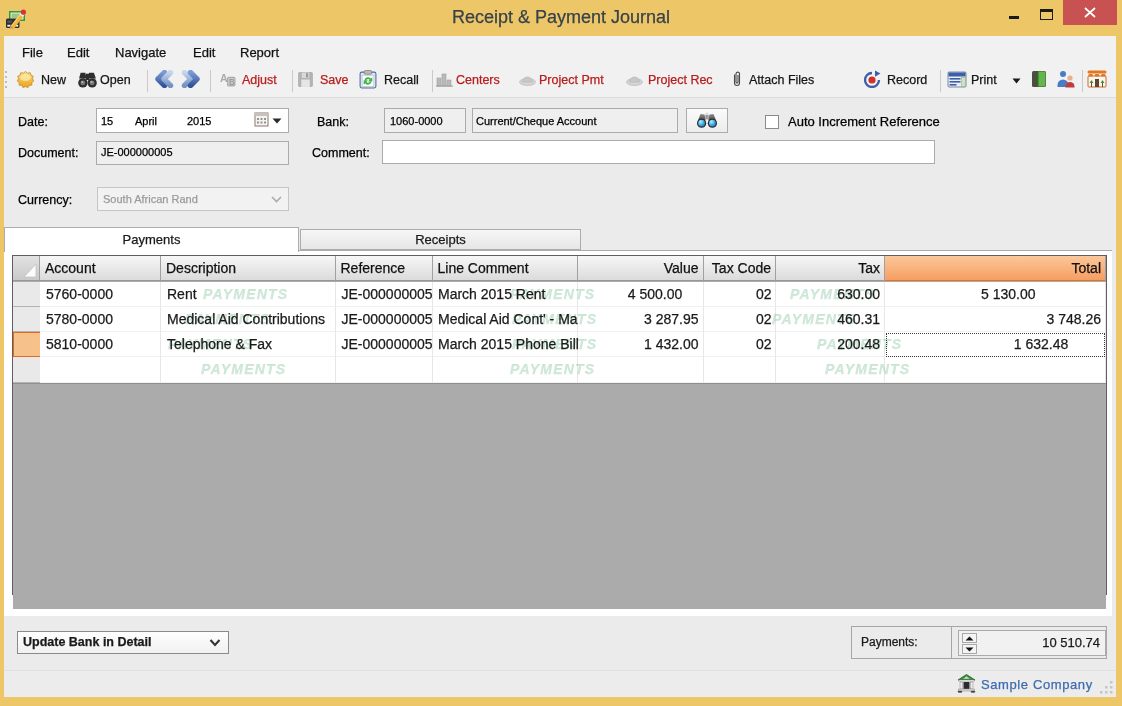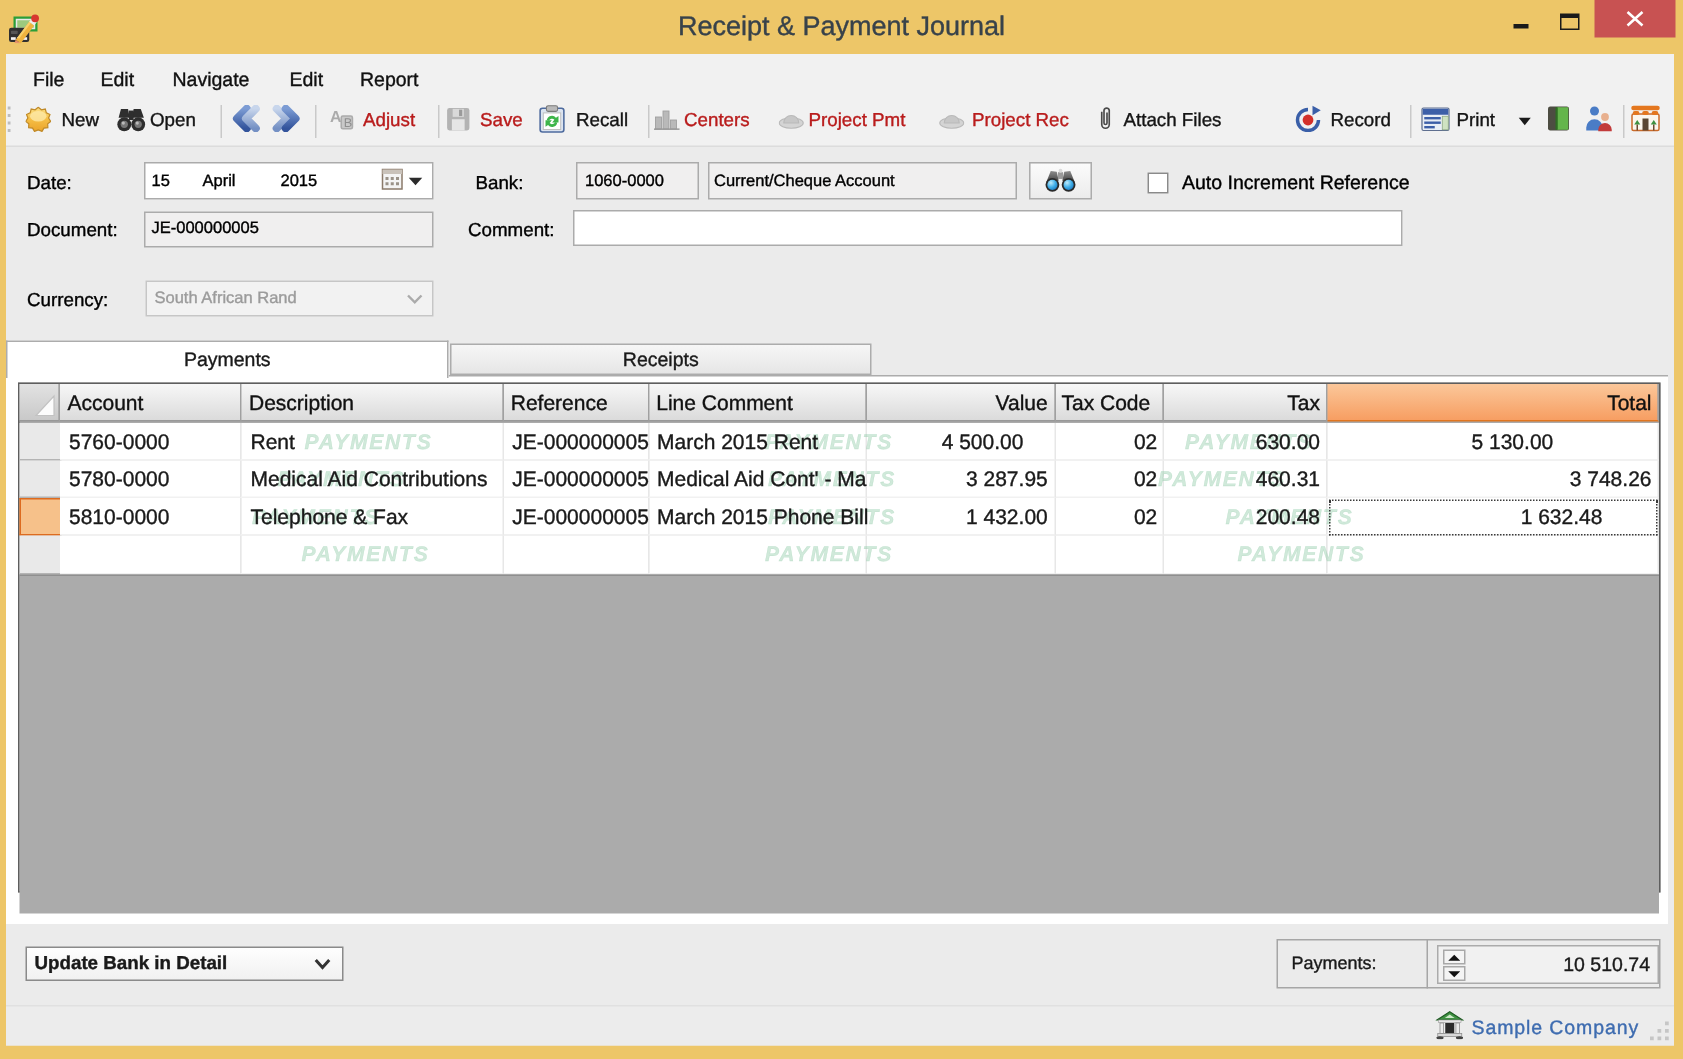--- a/index.html
+++ b/index.html
@@ -305,21 +305,21 @@
 <div class="abs grid" id="grid">
 <div class="ghead" style="left:0;top:0;width:27px;background:linear-gradient(#E2E2E2,#C9C9C9)"></div>
 <svg class="abs" style="left:10px;top:6px" width="14" height="16" viewBox="0 0 14 16">
       <polygon points="1,15 13,2 13,15" fill="#FCFCFC" stroke="#C2C2C2" stroke-width="0.8"></polygon>
     </svg>
 <div class="ghead" style="left:27px;top:0;width:121px;padding-left:5px">Account</div>
 <div class="ghead" style="left:148px;top:0;width:174.5px;padding-left:5px">Description</div>
 <div class="ghead" style="left:322.5px;top:0;width:97px;padding-left:5px">Reference</div>
 <div class="ghead" style="left:419.5px;top:0;width:145px;padding-left:5px">Line Comment</div>
 <div class="ghead" style="left:564.5px;top:0;width:126px;padding-right:4px;text-align:right">Value</div>
-<div class="ghead" style="left:690.5px;top:0;width:72.5px;padding-right:4px;text-align:center">Tax Code</div>
+<div class="ghead" style="left:690.5px;top:0;width:72.5px;padding-right:4px;text-align:right">Tax Code</div>
 <div class="ghead" style="left:763px;top:0;width:109px;padding-right:4px;text-align:right">Tax</div>
 <div class="ghead" style="left:872px;top:0;width:221px;padding-right:4px;text-align:right;background:linear-gradient(#FBC79A,#F79E62);border-bottom:1px solid #E0751F">Total</div>
 <div class="gsel" style="top:25.5px;height:25.3px"></div>
 <div class="gcell" style="left:27px;top:25.5px;width:121px;height:25.3px"></div>
 <div class="gcell" style="left:148px;top:25.5px;width:174.5px;height:25.3px"></div>
 <div class="gcell" style="left:322.5px;top:25.5px;width:97px;height:25.3px"></div>
 <div class="gcell" style="left:419.5px;top:25.5px;width:145px;height:25.3px"></div>
 <div class="gcell" style="left:564.5px;top:25.5px;width:126px;height:25.3px"></div>
 <div class="gcell" style="left:690.5px;top:25.5px;width:72.5px;height:25.3px"></div>
 <div class="gcell" style="left:763px;top:25.5px;width:109px;height:25.3px"></div>

